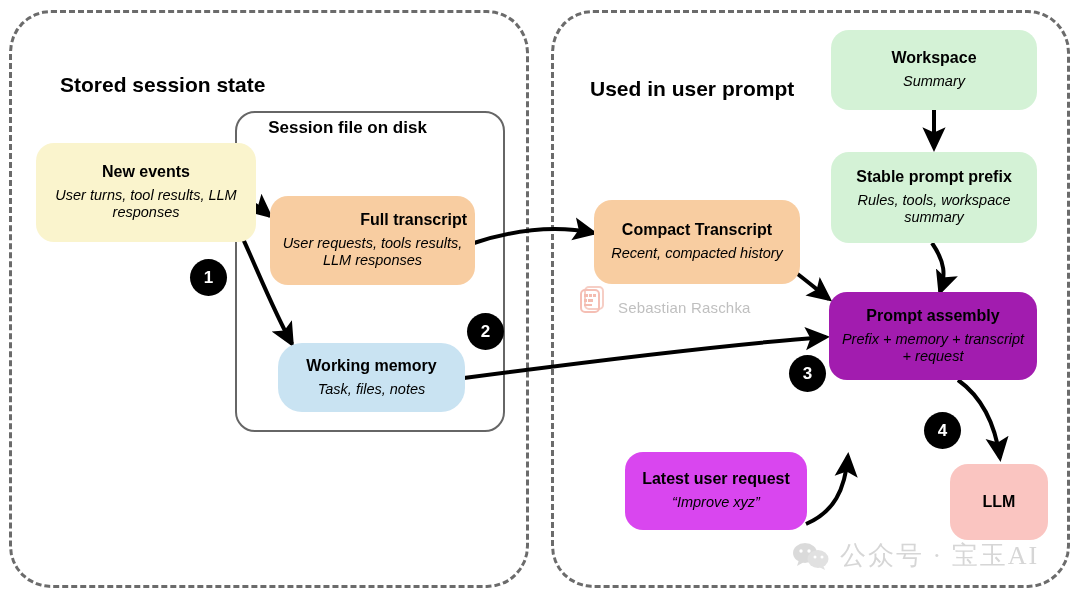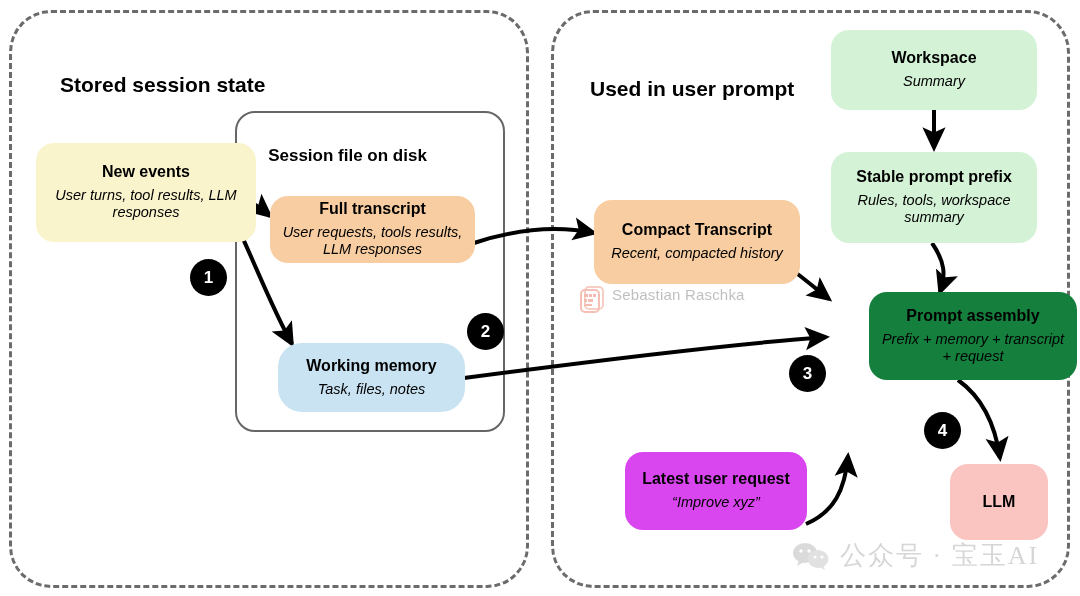--- a/index.html
+++ b/index.html
@@ -84,22 +84,22 @@
     position: absolute;
     left: 0;
     top: 0;
     width: 1080px;
     height: 596px;
     pointer-events: none;
   }
   .wm-raschka {
     position: absolute;
     display: flex;
-    align-items: flex-start;
-    gap: 6px;
+    align-items: flex-end;
+    gap: 12px;
     opacity: 0.9;
   }
   .wm-raschka .wm-text {
     color: #b9b9b9;
     font-size: 15px;
     letter-spacing: 0.2px;
   }
   .wm-wechat {
     position: absolute;
     display: flex;
@@ -119,21 +119,21 @@
 
 <div id="canvas">
 
   <div class="panel" style="left:9px; top:10px; width:520px; height:578px;"></div>
   <div class="panel-title" style="left:60px; top:73px;">Stored session state</div>
 
   <div class="panel" style="left:551px; top:10px; width:519px; height:578px;"></div>
   <div class="panel-title" style="left:590px; top:77px;">Used in user prompt</div>
 
   <div class="inner-box" style="left:235px; top:111px; width:270px; height:321px;"></div>
-  <div class="inner-title" style="left:235px; top:118px; width:225px;margin-top:28px;">Session file on disk</div>
+  <div class="inner-title" style="left:235px; top:118px; width:225px;">Session file on disk</div>
 
   <svg class="arrows" viewBox="0 0 1080 596">
     <defs>
       <marker id="ah" markerWidth="7" markerHeight="7" refX="5.2" refY="3.2" orient="auto" markerUnits="strokeWidth">
         <path d="M0,0.3 L6.2,3.2 L0,6.1 L1.3,3.2 Z" fill="#000"></path>
       </marker>
     </defs>
 
     <path d="M221,193 C245,196 258,206 270,216" stroke="#000" stroke-width="4" fill="none" marker-end="url(#ah)"></path>
 
@@ -152,21 +152,21 @@
     <path d="M806,524 C834,512 845,490 848,456" stroke="#000" stroke-width="4" fill="none" marker-end="url(#ah)"></path>
 
     <path d="M958,380 C986,400 996,430 1000,458" stroke="#000" stroke-width="4" fill="none" marker-end="url(#ah)"></path>
   </svg>
 
   <div class="node" style="left:36px; top:143px; width:220px; height:99px; background:#faf4cd;">
     <div class="n-title">New events</div>
     <div class="n-sub">User turns, tool results, LLM responses</div>
   </div>
 
-  <div class="node" style="left:270px; top:196px; width:205px; height:67px; background:#f8cda1;">
+  <div class="node" style="left:270px; top:196px; width:205px; height:89px; background:#f8cda1;align-items:flex-end;">
     <div class="n-title">Full transcript</div>
     <div class="n-sub">User requests, tools results, LLM responses</div>
   </div>
 
   <div class="node" style="left:278px; top:343px; width:187px; height:69px; background:#c9e3f2;border-radius:24px;">
     <div class="n-title">Working memory</div>
     <div class="n-sub">Task, files, notes</div>
   </div>
 
   <div class="node" style="left:594px; top:200px; width:206px; height:84px; background:#f8cda1;">
@@ -177,21 +177,21 @@
   <div class="node" style="left:831px; top:30px; width:206px; height:80px; background:#d4f2d6;">
     <div class="n-title">Workspace</div>
     <div class="n-sub">Summary</div>
   </div>
 
   <div class="node" style="left:831px; top:152px; width:206px; height:91px; background:#d4f2d6;">
     <div class="n-title">Stable prompt prefix</div>
     <div class="n-sub">Rules, tools, workspace summary</div>
   </div>
 
-  <div class="node" style="left:829px; top:292px; width:208px; height:88px; background:#15803d;margin-left:40px;">
+  <div class="node" style="left:829px; top:292px; width:208px; height:88px; background:#a21caf;">
     <div class="n-title">Prompt assembly</div>
     <div class="n-sub">Prefix + memory + transcript + request</div>
   </div>
 
   <div class="node" style="left:625px; top:452px; width:182px; height:78px; background:#d946ef;">
     <div class="n-title">Latest user request</div>
     <div class="n-sub">“Improve xyz”</div>
   </div>
 
   <div class="node" style="left:950px; top:464px; width:98px; height:76px; background:#fac5c1;">

